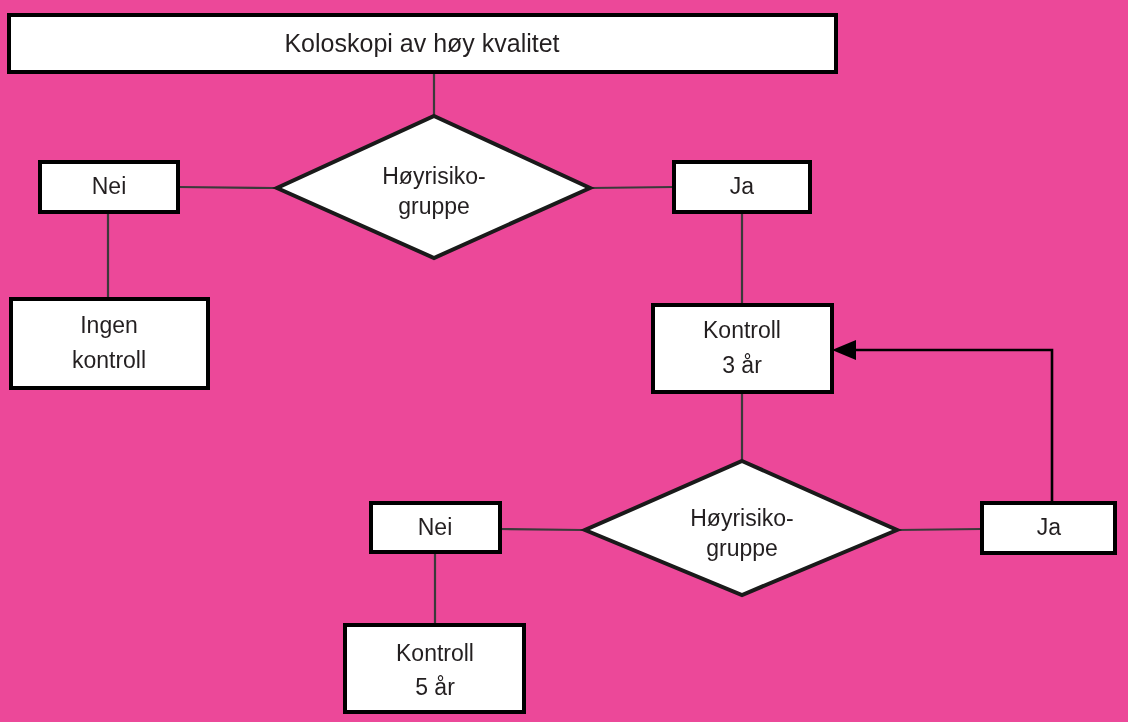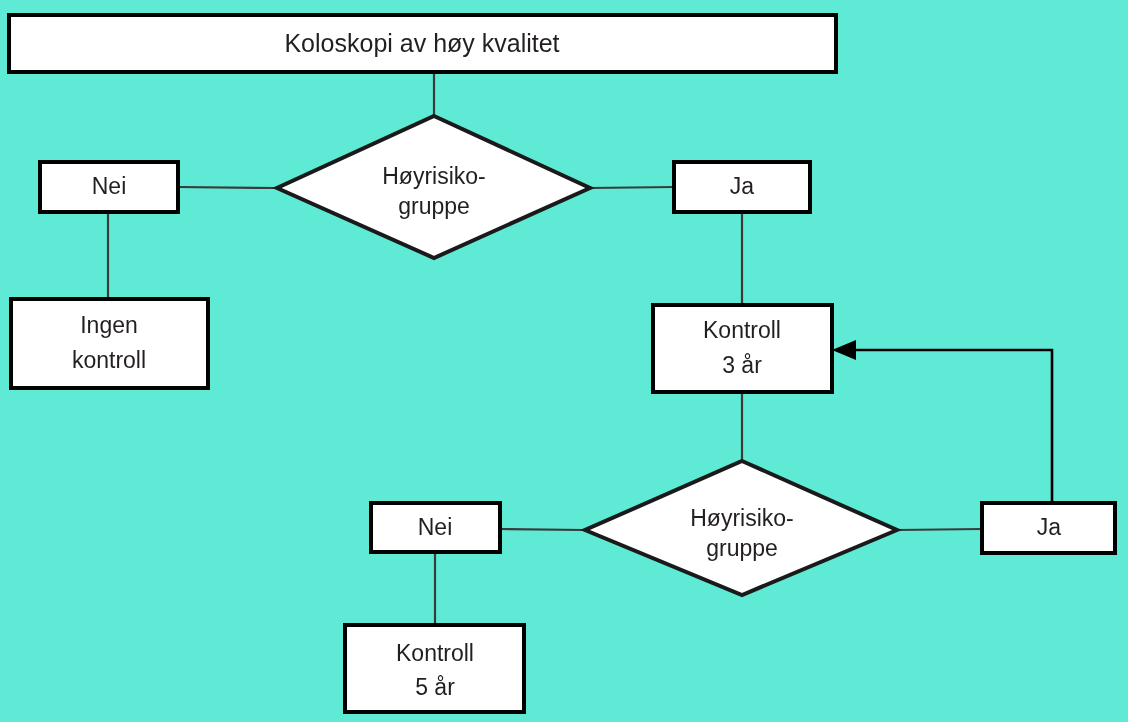--- a/index.html
+++ b/index.html
@@ -10,21 +10,21 @@
   body {
     width: 1128px;
     height: 722px;
     font-family: "Liberation Sans", sans-serif;
     overflow: hidden;
   }
   #flowchart-root {
     position: relative;
     width: 1128px;
     height: 722px;
-    background: #5eead4;
+    background: #ec4899;
   }
   svg.chart-surface {
     position: absolute;
     left: 0;
     top: 0;
     width: 1128px;
     height: 722px;
     display: block;
   }
   .node-shape {

